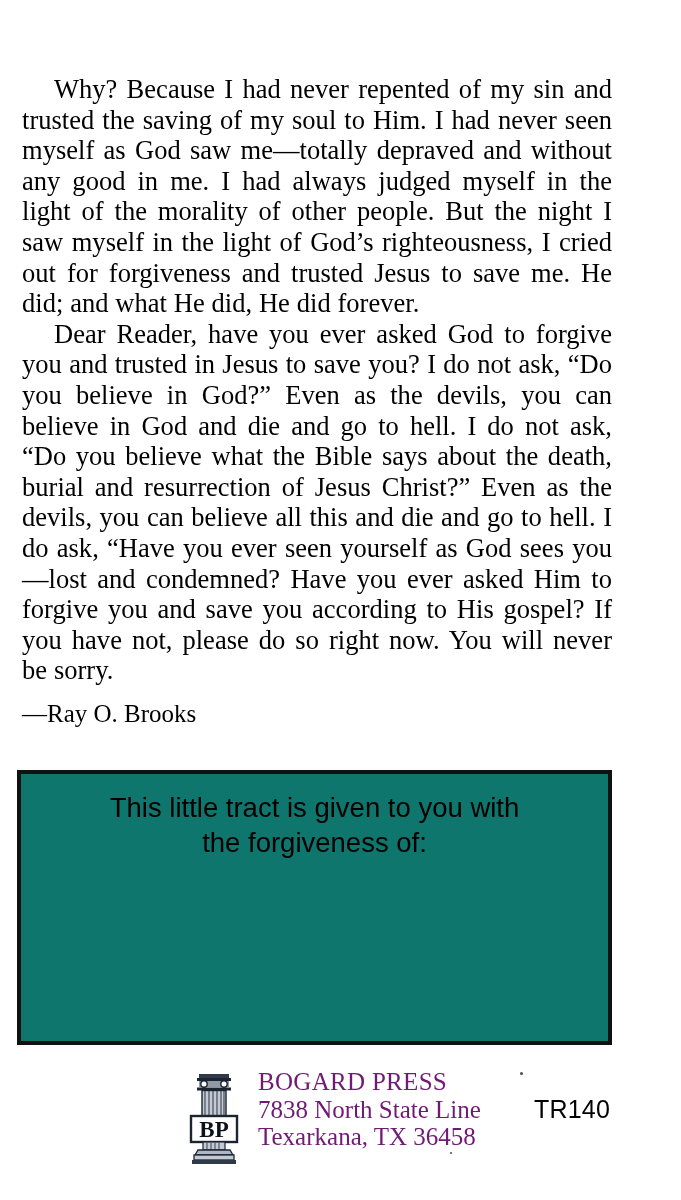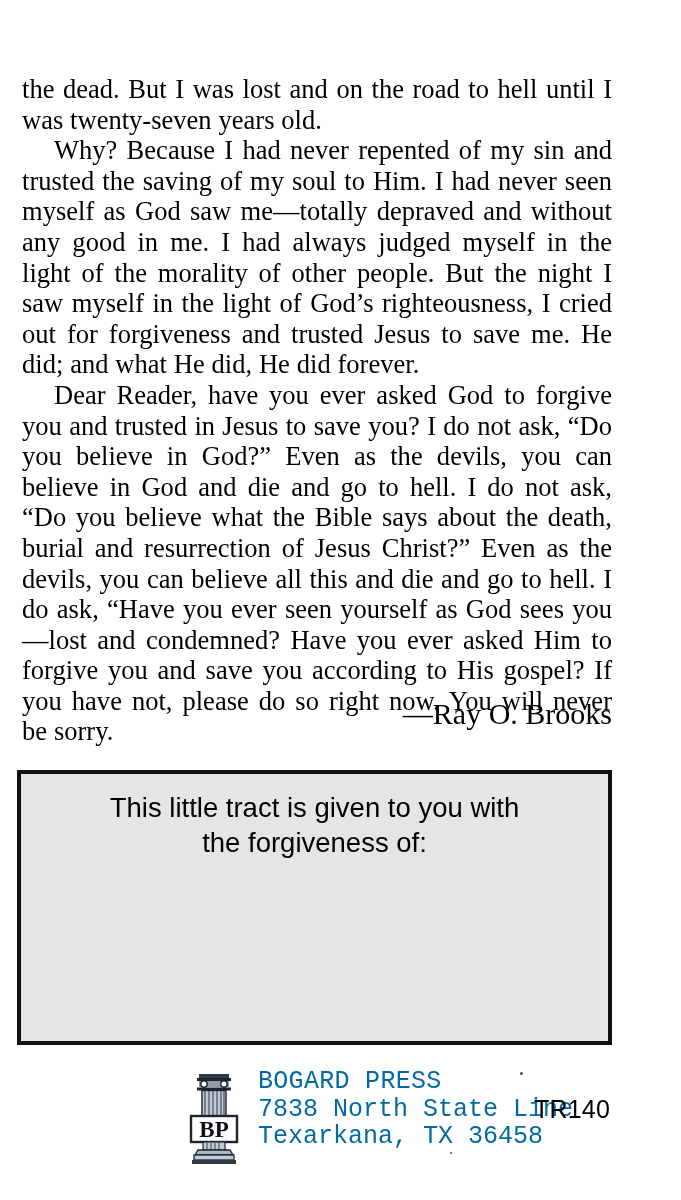--- a/index.html
+++ b/index.html
@@ -54,37 +54,36 @@
     width: 100%;
   }
   .para.nojust::after { content: none; }
 
   
   .attribution {
     position: absolute;
     left: 22px;
     top: 700px;
     width: 590px;
-    text-align: right;
     font-family: "Liberation Serif", "DejaVu Serif", serif;
-    font-size: 30px;
+    font-size: 25px;
     line-height: 28px;
     white-space: nowrap;
   }
 
   
   .compliments-box {
     position: absolute;
     left: 17px;
     top: 770px;
     width: 595px;
     height: 275px;
     box-sizing: border-box;
     border: 4px solid #111111;
-    background: #e5e5e5;
+    background: #0f766e;
   }
   .compliments-text {
     margin: 0;
     padding-top: 16px;
     text-align: center;
     font-family: "Liberation Sans", "DejaVu Sans", sans-serif;
     font-size: 27.5px;
     line-height: 35px;
     color: #000;
     font-weight: 400;
@@ -102,24 +101,24 @@
     align-items: flex-start;
   }
   .bp-logo {
     width: 56px;
     height: 96px;
     flex: 0 0 auto;
     margin-top: 2px;
   }
   .publisher-address {
     margin-left: 16px;
-    font-family: Liberation Mono, monospace;
+    font-family: Liberation Serif, serif;
     font-size: 25px;
     line-height: 27.5px;
-    color: #0369a1;
+    color: #701a75;
     white-space: nowrap;
   }
   .publisher-address .line {
     display: block;
   }
   .publisher-address .name {
     letter-spacing: 0.3px;
   }
 
   
@@ -143,21 +142,20 @@
     border-radius: 50%;
     opacity: .85;
   }
 </style>
 </head>
 <body>
 
 <div class="page">
 
   <div class="body-copy">
-    <p class="para nojust">the dead. But I was lost and on the road to hell until I was twenty-seven years old.</p>
     <p class="para indent nojust">Why? Because I had never repented of my sin and trusted the saving of my soul to Him. I had never seen myself as God saw me—totally depraved and without any good in me. I had always judged myself in the light of the morality of other people. But the night I saw myself in the light of God’s righteousness, I cried out for forgiveness and trusted Jesus to save me. He did; and what He did, He did forever.</p>
     <p class="para indent nojust">Dear Reader, have you ever asked God to forgive you and trusted in Jesus to save you? I do not ask, “Do you believe in God?” Even as the devils, you can believe in God and die and go to hell. I do not ask, “Do you believe what the Bible says about the death, burial and resurrection of Jesus Christ?” Even as the devils, you can believe all this and die and go to hell. I do ask, “Have you ever seen yourself as God sees you—lost and condemned? Have you ever asked Him to forgive you and save you according to His gospel? If you have not, please do so right now. You will never be sorry.</p>
   </div>
 
   <div class="attribution">—Ray O. Brooks</div>
 
   <div class="compliments-box">
     <p class="compliments-text">
       <span class="line">This little tract is given to you with</span>
       <span class="line">the forgiveness of:</span>

